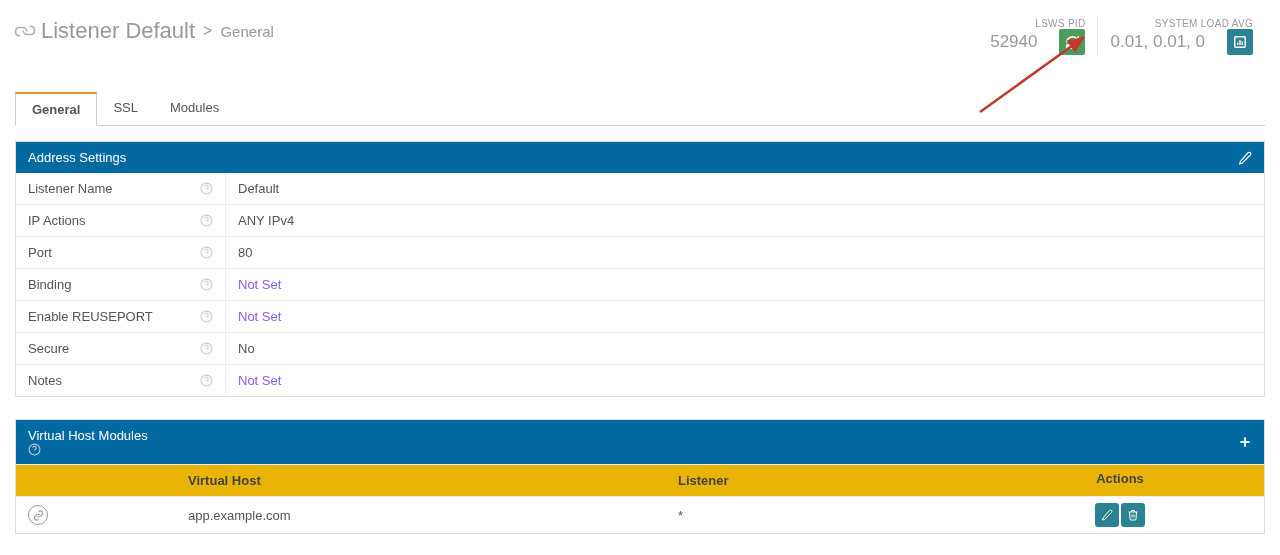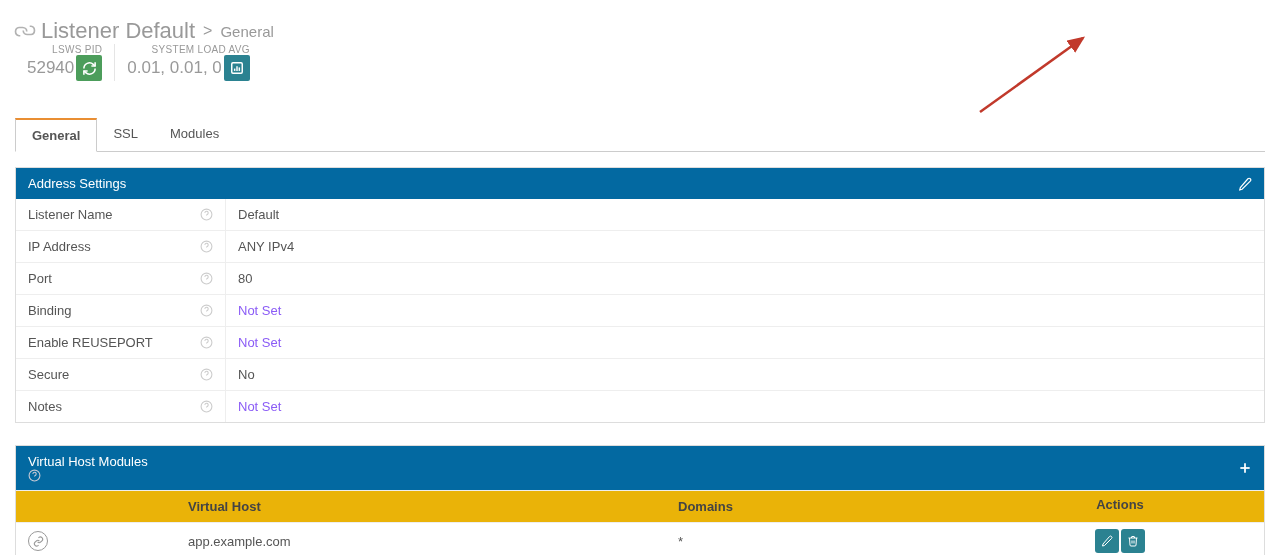--- a/index.html
+++ b/index.html
@@ -1,30 +1,30 @@
 <!DOCTYPE html>
 <html><head>
 <meta charset="utf-8">
 <style>
   * { box-sizing: border-box; margin: 0; padding: 0; }
   body { font-family: "Helvetica Neue", Helvetica, Arial, sans-serif; font-size: 13px; color: #555; background: #fff; width: 1280px; height: 555px; position: relative; }
 
-  .header { display: flex; align-items: flex-start; padding: 18px 15px 0 15px; flex-direction: column; }
+  .header { display: flex; align-items: flex-start; padding: 18px 15px 0 15px; }
   .title-wrap { display: flex; align-items: center; gap: 6px; flex: 1; }
   .title-icon { color: #b2b2b2; font-size: 20px; transform: rotate(45deg); }
   .page-title { font-size: 22px; font-weight: 300; color: #999; }
   .breadcrumb-sep { color: #999; font-size: 16px; margin: 0 2px; }
   .breadcrumb-cur { color: #999; font-size: 15px; font-weight: 300; }
 
   .header-right { display: flex; align-items: flex-start; gap: 0; }
   .stat { border-left: 1px solid #e5e5e5; padding: 0 12px; text-align: right; }
   .stat:first-child { border-left: none; }
   .stat-label { font-size: 10px; color: #999; letter-spacing: 0.3px; }
   .stat-value { font-size: 17px; color: #999; }
-  .stat-row { display: flex; align-items: center; gap: 2px; }
+  .stat-row { display: flex; align-items: center; gap: 22px; }
   .btn-green { width: 26px; height: 26px; background: #4c9d5b; color: #fff; display: flex; align-items: center; justify-content: center; border-radius: 2px; cursor: pointer; }
   .btn-teal  { width: 26px; height: 26px; background: #2b8291; color: #fff; display: flex; align-items: center; justify-content: center; border-radius: 2px; cursor: pointer; }
 
   .arrow { position: absolute; left: 975px; top: 32px; pointer-events: none; }
 
   .tabs { display: flex; border-bottom: 1px solid #ccc; margin: 36px 15px 0 15px; }
   .tab { padding: 8px 16px; color: #555; cursor: pointer; font-size: 13px; position: relative; top: 1px; }
   .tab.active { border: 1px solid #ccc; border-top: 2px solid #e98e33; border-bottom: 1px solid #fff; background: #fff; color: #555; font-weight: 600; }
 
   .panel { margin: 15px 15px 0 15px; border: 1px solid #ddd; }
@@ -133,21 +133,21 @@
               <circle cx="12" cy="12" r="10"></circle>
               <path d="M9.1 9a3 3 0 1 1 5.8 1c0 2-3 2-3 4"></path>
               <line x1="12" y1="17" x2="12" y2="17.1"></line>
             </svg>
           </span>
         </div>
         <div class="kv-value ">Default</div>
       </div>
       <div class="kv-row">
         <div class="kv-label">
-          <span>IP Address</span>
+          <span>IP Actions</span>
           <span class="kv-help">
             <svg width="13" height="13" viewBox="0 0 24 24" fill="none" stroke="currentColor" stroke-width="2">
               <circle cx="12" cy="12" r="10"></circle>
               <path d="M9.1 9a3 3 0 1 1 5.8 1c0 2-3 2-3 4"></path>
               <line x1="12" y1="17" x2="12" y2="17.1"></line>
             </svg>
           </span>
         </div>
         <div class="kv-value ">ANY IPv4</div>
       </div>
@@ -234,21 +234,21 @@
     <span class="add-btn">
       <svg width="14" height="14" viewBox="0 0 24 24" fill="none" stroke="currentColor" stroke-width="3">
           <line x1="12" y1="4" x2="12" y2="20"></line>
           <line x1="4" y1="12" x2="20" y2="12"></line>
         </svg>
     </span>
   </div>
   <div class="tbl-head-row">
     <div class="col-icon"></div>
     <div class="col-vhost">Virtual Host</div>
-    <div class="col-domains">Domains</div>
+    <div class="col-domains">Listener</div>
     <div class="col-actions">Actions</div>
   </div>
   <div id="vhost-rows">
       <div class="tbl-row">
         <div class="col-icon">
           <span class="link-icon">
             <svg width="11" height="11" viewBox="0 0 24 24" fill="none" stroke="currentColor" stroke-width="2.5">
               <path d="M10 13a5 5 0 0 0 7 0l3-3a5 5 0 0 0-7-7l-1 1"></path>
               <path d="M14 11a5 5 0 0 0-7 0l-3 3a5 5 0 0 0 7 7l1-1"></path>
             </svg>

